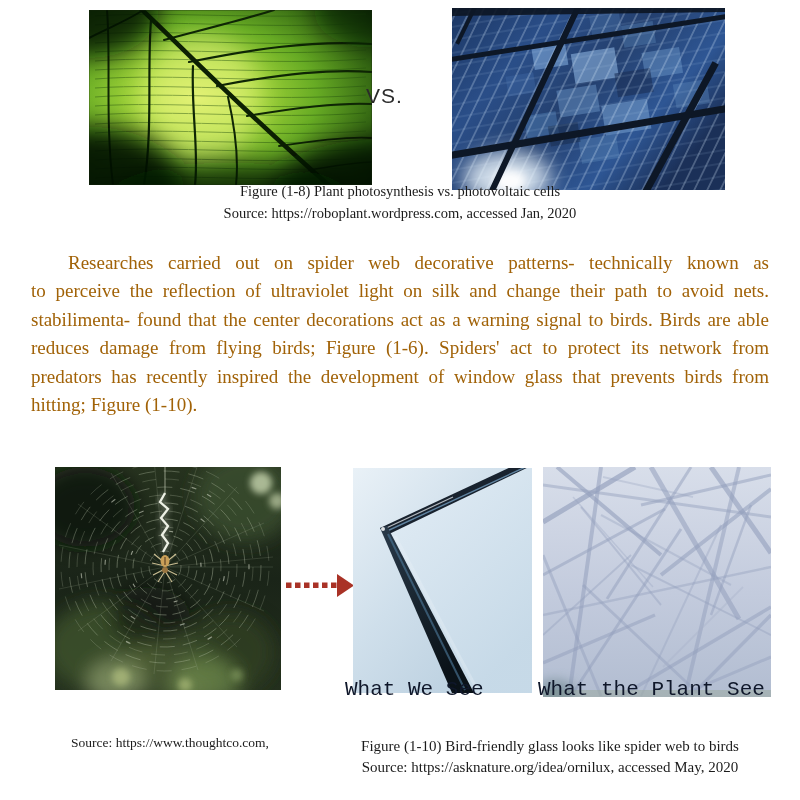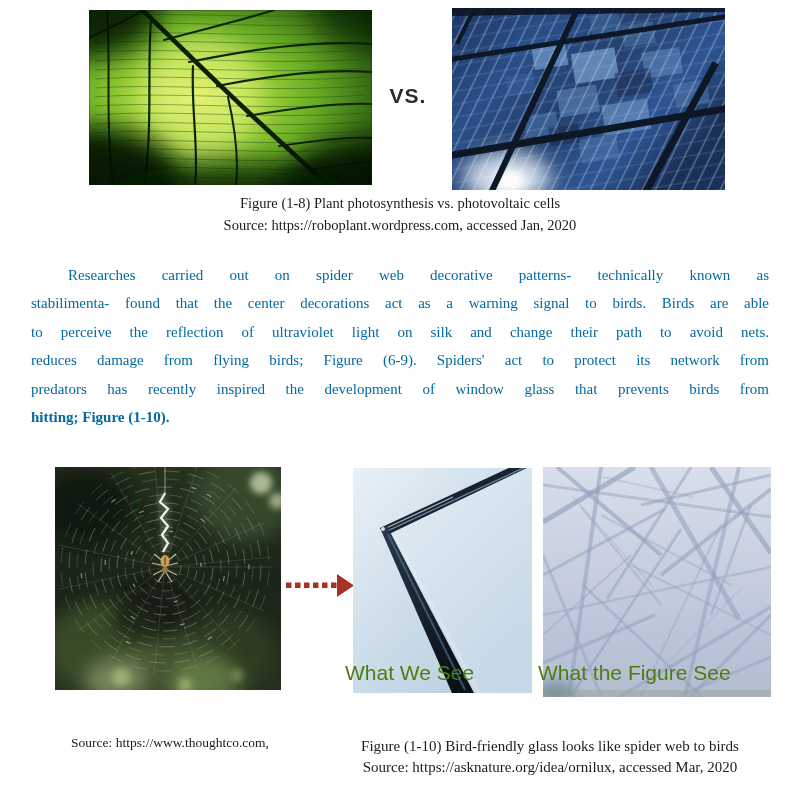--- a/index.html
+++ b/index.html
@@ -2,37 +2,37 @@
 <html><head>
 <meta charset="utf-8">
 <style>
   * { margin:0; padding:0; box-sizing:border-box; }
   html,body { background:#ffffff; }
   body { font-family:"Liberation Serif", serif; }
   .page { position:relative; width:800px; height:800px; background:#ffffff; overflow:hidden; }
   .photo { position:absolute; overflow:hidden; }
   .photo svg { display:block; width:100%; height:100%; }
 
-  .vs-label { position:absolute; left:382px; top:84px; width:52px; text-align:center;
-    font-family:"Liberation Sans", sans-serif; font-weight:700; font-size:21px;
+  .vs-label { position:absolute; left:366px; top:84px; width:52px; 
+    font-family:"Liberation Sans", sans-serif; font-weight:400; font-size:21px;
     color:#2b2b2b; letter-spacing:1px; }
 
   .caption { position:absolute; text-align:center; color:#1b1b1b; }
-  .caption-top { left:0; top:192px; width:800px; font-size:14.5px; line-height:22px; }
+  .caption-top { left:0; top:180px; width:800px; font-size:14.5px; line-height:22px; }
   .caption-19 { left:30px; top:733px; width:280px; font-size:13.5px; line-height:20px; }
   .caption-110 { left:330px; top:736px; width:440px; font-size:15px; line-height:21px; }
 
-  .para { position:absolute; left:31px; top:249px; width:738px; font-size:15px;
-    line-height:28.4px; color:#0369a1;margin-top:12px; }
+  .para { position:absolute; left:31px; top:249px; width:738px; font-size:19px;
+    line-height:28.4px; color:#a16207; }
   .pline { text-align:justify; text-align-last:justify; }
   .pline.first { text-indent:37px; }
-  .pline.last  { text-align-last:left;font-weight:bold; }
-
-  .see-label { position:absolute; top:661px; font-family:Liberation Sans, sans-serif;
-    font-size:21px; color:#4d7c0f; white-space:nowrap; }
+  .pline.last  { text-align-last:left; }
+
+  .see-label { position:absolute; top:678px; font-family:Liberation Mono, monospace;
+    font-size:21px; color:#0f172a; white-space:nowrap; }
   .see-left  { left:345px; }
   .see-right { left:538px; }
 
   .arrow-wrap { position:absolute; left:286px; top:574px; width:68px; height:23px; }
   .arrow-wrap svg { display:block; width:100%; height:100%; }
 </style>
 </head>
 <body>
 
 <div class="page">
@@ -165,23 +165,23 @@
     </svg>
   </div>
 
   <div class="caption caption-top">
     <div>Figure (1-8) Plant photosynthesis vs. photovoltaic cells</div>
     <div>Source: https://roboplant.wordpress.com, accessed Jan, 2020</div>
   </div>
 
   <div class="para">
     <div class="pline first">Researches carried out on spider web decorative patterns- technically known as</div>
+    <div class="pline">to perceive the reflection of ultraviolet light on silk and change their path to avoid nets.</div>
     <div class="pline">stabilimenta- found that the center decorations act as a warning signal to birds. Birds are able</div>
-    <div class="pline">to perceive the reflection of ultraviolet light on silk and change their path to avoid nets.</div>
-    <div class="pline">reduces damage from flying birds; Figure (6-9). Spiders' act to protect its network from</div>
+    <div class="pline">reduces damage from flying birds; Figure (1-6). Spiders' act to protect its network from</div>
     <div class="pline">predators has recently inspired the development of window glass that prevents birds from</div>
     <div class="pline last">hitting; Figure (1-10).</div>
   </div>
 
   <div class="photo" style="left:55px; top:467px; width:226px; height:223px;">
     <svg viewBox="0 0 226 223" preserveAspectRatio="none">
       <defs>
         <linearGradient id="webBg" x1="0" y1="0" x2="0" y2="1">
           <stop offset="0" stop-color="#27331f"></stop>
             <stop offset="0.5" stop-color="#1a2418"></stop>
@@ -362,24 +362,24 @@
         <line x1="150" y1="30" x2="60" y2="10" stroke-width="2" opacity="0.3"></line>
         <line x1="200" y1="120" x2="120" y2="200" stroke="#a6b0c8" stroke-width="2" opacity="0.35"></line>
         <line x1="30" y1="30" x2="110" y2="120" stroke-width="1.5" opacity="0.3"></line>
       </g>
       <rect x="0" y="223" width="228" height="7" fill="#9aa79c" opacity="0.5"></rect>
       <ellipse cx="12" cy="224" rx="20" ry="11" fill="#5e7a80" opacity="0.55" filter="url(#bblur6)"></ellipse>
     </svg>
   </div>
 
   <div class="see-label see-left">What We See</div>
-  <div class="see-label see-right">What the Figure See</div>
+  <div class="see-label see-right">What the Plant See</div>
 
   <div class="caption caption-19">
     <div>Source: https://www.thoughtco.com,</div>
   </div>
 
   <div class="caption caption-110">
     <div>Figure (1-10) Bird-friendly glass looks like spider web to birds</div>
-    <div>Source: https://asknature.org/idea/ornilux, accessed Mar, 2020</div>
+    <div>Source: https://asknature.org/idea/ornilux, accessed May, 2020</div>
   </div>
 
 </div>
 
 </body></html>

